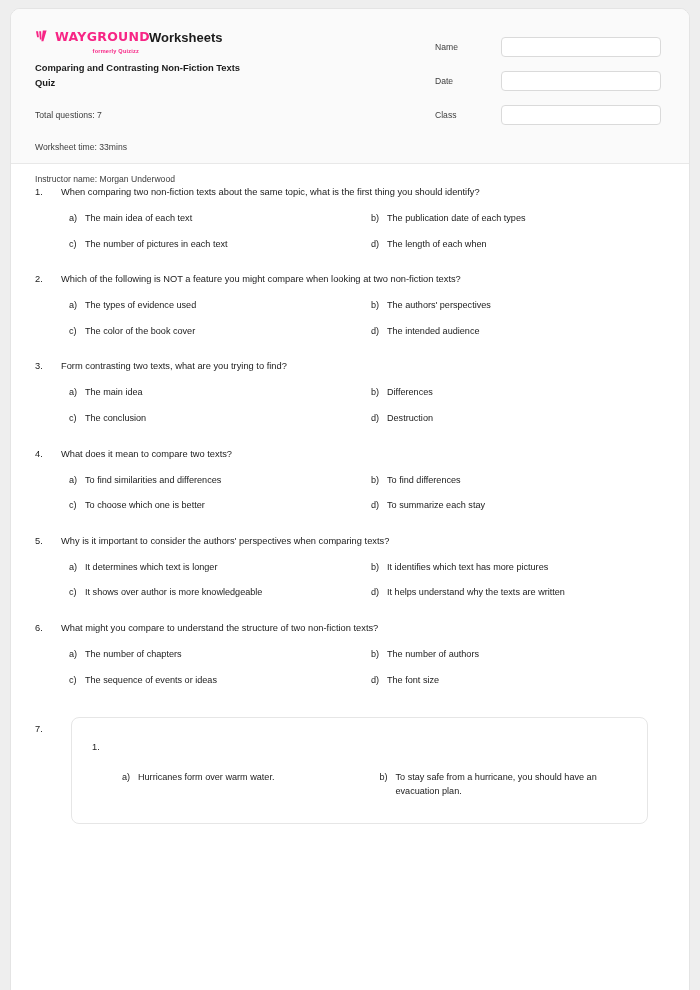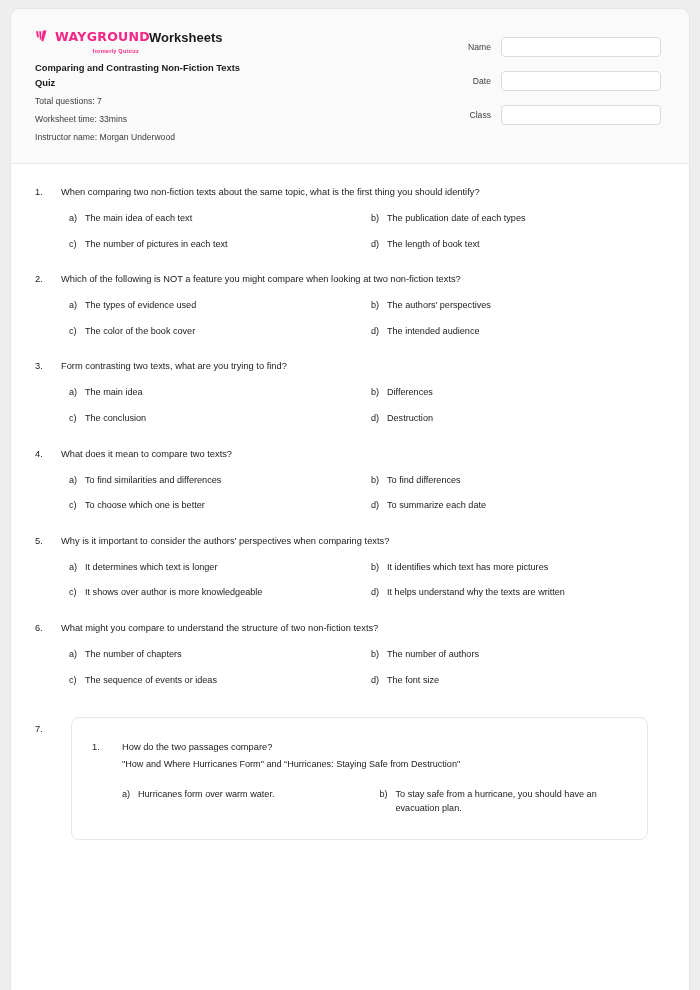--- a/index.html
+++ b/index.html
@@ -76,31 +76,31 @@
     font-weight: bold;
     color: #1b1b1b;
     line-height: 1.55;
     margin-top: 7px;
     max-width: 215px;
   }
   .meta-line {
     font-size: 8.6px;
     color: #3d3d3d;
     line-height: 1.52;
-    margin-top: 5px;
+    margin-top: 19px;
   }
   .header-right {
     flex: 1;
     padding-top: 10px;
     padding-right: 4px;
   }
   .field-row {
     display: flex;
     align-items: center;
-    justify-content: flex-end;
+    justify-content: space-between;
     margin-bottom: 14px;
   }
   .field-label {
     font-size: 8.6px;
     color: #3d3d3d;
     margin-right: 10px;
     text-align: right;
   }
   .field-input {
     width: 160px;
@@ -265,21 +265,21 @@
         <div class="option">
           <span class="opt-letter">b)</span>
           <span class="opt-text">The publication date of each types</span>
         </div>
         <div class="option">
           <span class="opt-letter">c)</span>
           <span class="opt-text">The number of pictures in each text</span>
         </div>
         <div class="option">
           <span class="opt-letter">d)</span>
-          <span class="opt-text">The length of book text</span>
+          <span class="opt-text">The length of each when</span>
         </div>
       </div>
     </div>
 
     <div class="question">
       <div class="q-head">
         <span class="q-num">2.</span>
         <span class="q-text">Which of the following is NOT a feature you might compare when looking at two non-fiction texts?</span>
       </div>
       <div class="options">
@@ -340,21 +340,21 @@
         <div class="option">
           <span class="opt-letter">b)</span>
           <span class="opt-text">To find differences</span>
         </div>
         <div class="option">
           <span class="opt-letter">c)</span>
           <span class="opt-text">To choose which one is better</span>
         </div>
         <div class="option">
           <span class="opt-letter">d)</span>
-          <span class="opt-text">To summarize each date</span>
+          <span class="opt-text">To summarize each stay</span>
         </div>
       </div>
     </div>
 
     <div class="question">
       <div class="q-head">
         <span class="q-num">5.</span>
         <span class="q-text">Why is it important to consider the authors' perspectives when comparing texts?</span>
       </div>
       <div class="options">
@@ -400,24 +400,20 @@
           <span class="opt-text">The font size</span>
         </div>
       </div>
     </div>
 
     <div class="q-boxed">
       <span class="q-num">7.</span>
       <div class="inner-box">
         <div class="inner-head">
           <span class="inner-num">1.</span>
-          <div>
-            <div class="inner-q">How do the two passages compare?</div>
-            <div class="inner-passages">"How and Where Hurricanes Form" and “Hurricanes: Staying Safe from Destruction"</div>
-          </div>
         </div>
         <div class="inner-options">
           <div class="option">
             <span class="opt-letter">a)</span>
             <span class="opt-text">Hurricanes form over warm water.</span>
           </div>
           <div class="option">
             <span class="opt-letter">b)</span>
             <span class="opt-text">To stay safe from a hurricane, you should have an evacuation plan.</span>
           </div>

